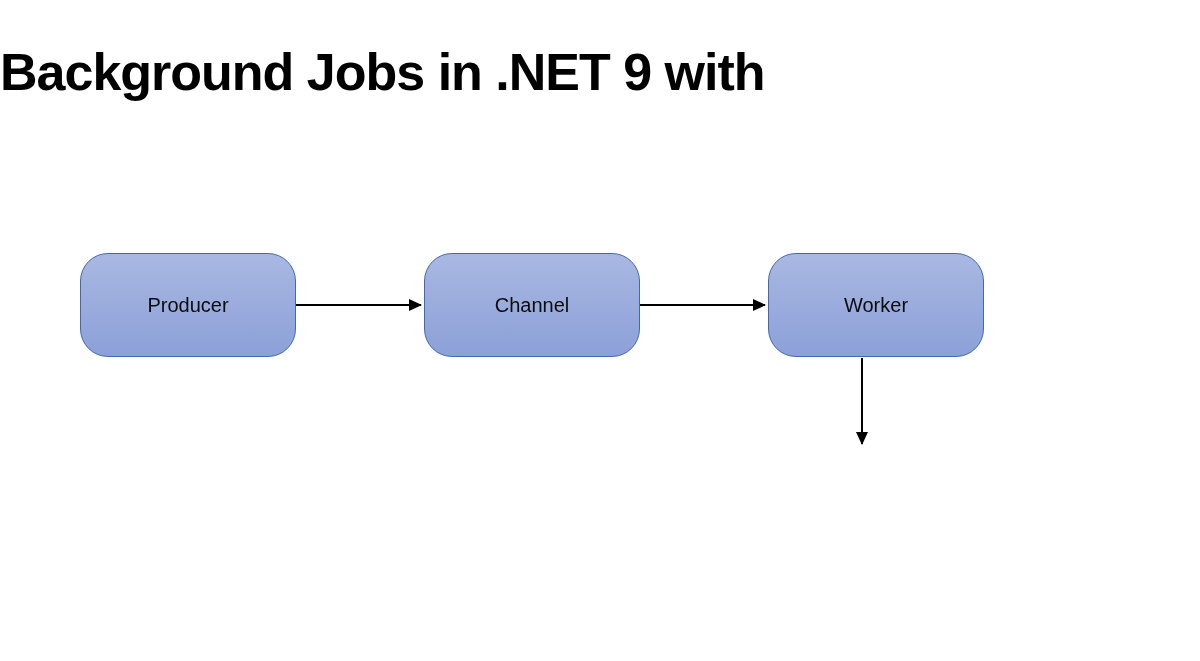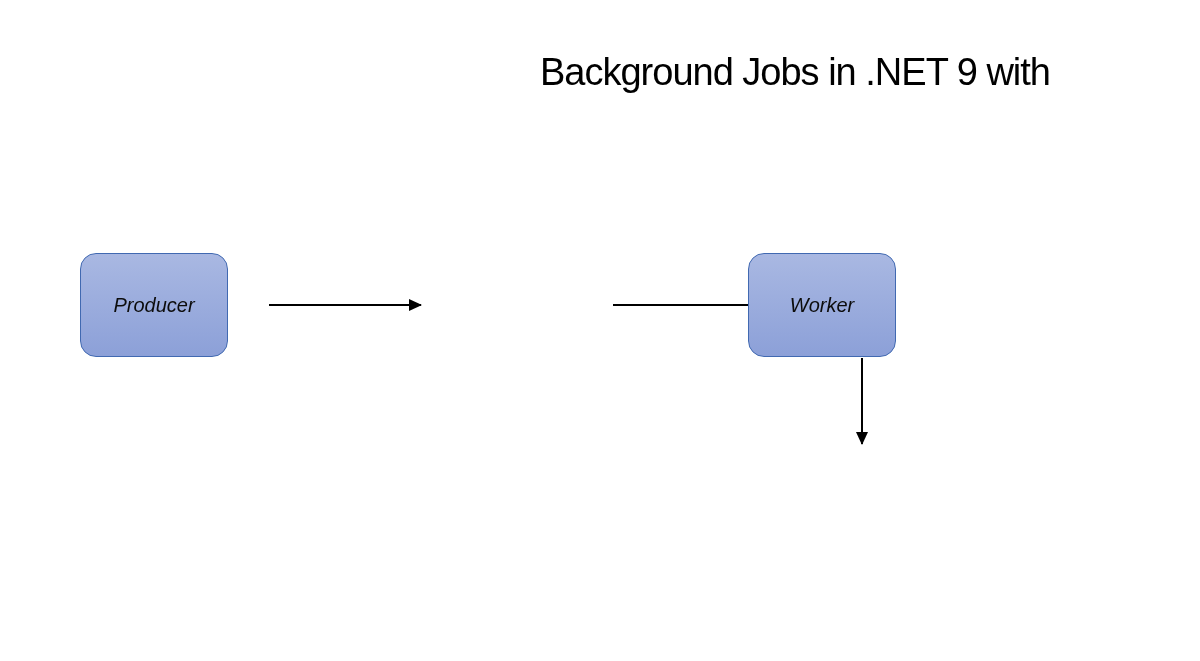--- a/index.html
+++ b/index.html
@@ -14,43 +14,43 @@
     width:1200px;height:661px;
     background:var(--bg);
     font-family:"Liberation Sans",sans-serif;
     position:relative;
     overflow:hidden;
   }
   .stage{position:absolute;inset:0;}
   .title{
     position:absolute;
     left:0; top:44px; width:1050px;
-    text-align:right;
-    font-weight:400;
-    font-size:38px;
+    text-align:left;
+    font-weight:700;
+    font-size:52px;
     line-height:57px;
     letter-spacing:-1px;
     color:#000;
   }
   .node{
     position:absolute;
-    width:148px;height:104px;
+    width:216px;height:104px;
     box-sizing:border-box;
     border:1.6px solid var(--node-border);
-    border-radius:16px;
+    border-radius:28px;
     background:linear-gradient(to bottom,var(--node-fill-top),var(--node-fill-bottom));
-    display:flex;align-items:center;justify-content:center;font-style:italic;
+    display:flex;align-items:center;justify-content:center;
   }
   .node-label{
     font-size:20px;
     color:#0c0c0c;
   }
   .node-producer{left:80px;top:253px;}
   .node-channel{left:424px;top:253px;}
-  .node-worker{left:748px;top:253px;}
+  .node-worker{left:768px;top:253px;}
   .node-processed{left:768px;top:447px;}
   svg.connectors{
     position:absolute;left:0;top:0;
     pointer-events:none;
   }
 </style>
 </head>
 <body>
 
 <div class="stage">
@@ -67,19 +67,22 @@
     </defs>
     <line x1="269" y1="305" x2="421" y2="305" stroke="#000000" stroke-width="2" marker-end="url(#arrowhead)"></line>
     <line x1="613" y1="305" x2="765" y2="305" stroke="#000000" stroke-width="2" marker-end="url(#arrowhead)"></line>
     <line x1="862" y1="358" x2="862" y2="444" stroke="#000000" stroke-width="2" marker-end="url(#arrowhead)"></line>
   </svg>
 
   <div class="node node-producer">
     <span class="node-label">Producer</span>
   </div>
 
+  <div class="node node-channel">
+    <span class="node-label">Channel</span>
+  </div>
 
   <div class="node node-worker">
     <span class="node-label">Worker</span>
   </div>
 
 
 </div>
 
 </body></html>

